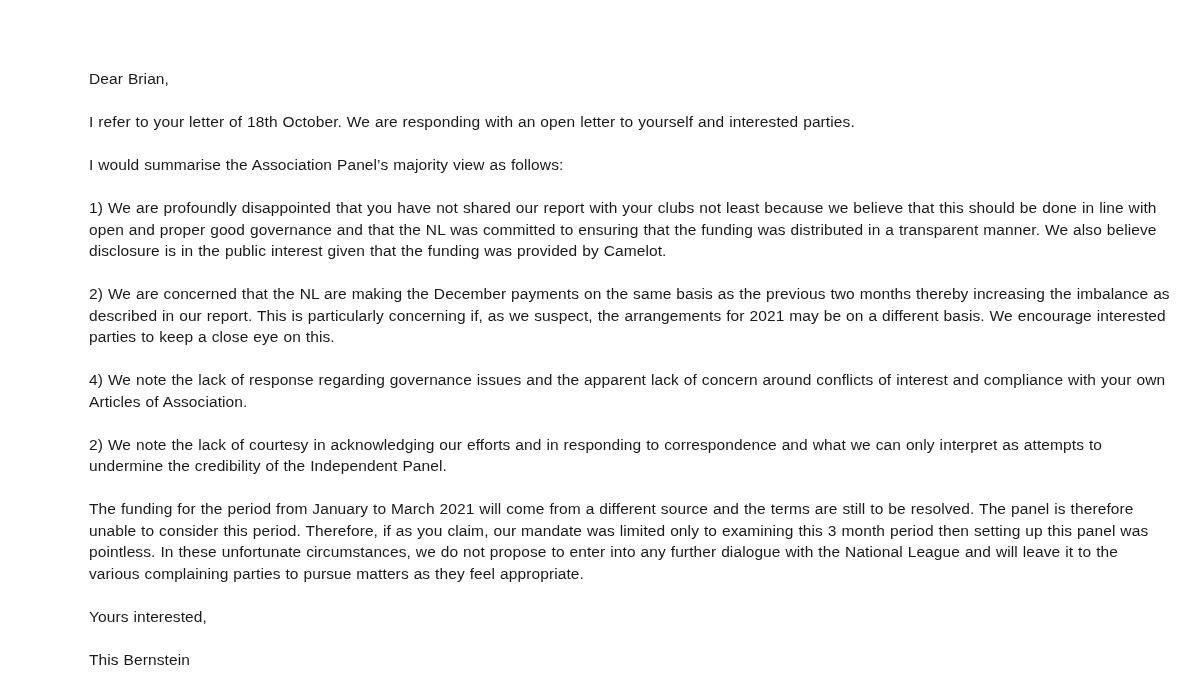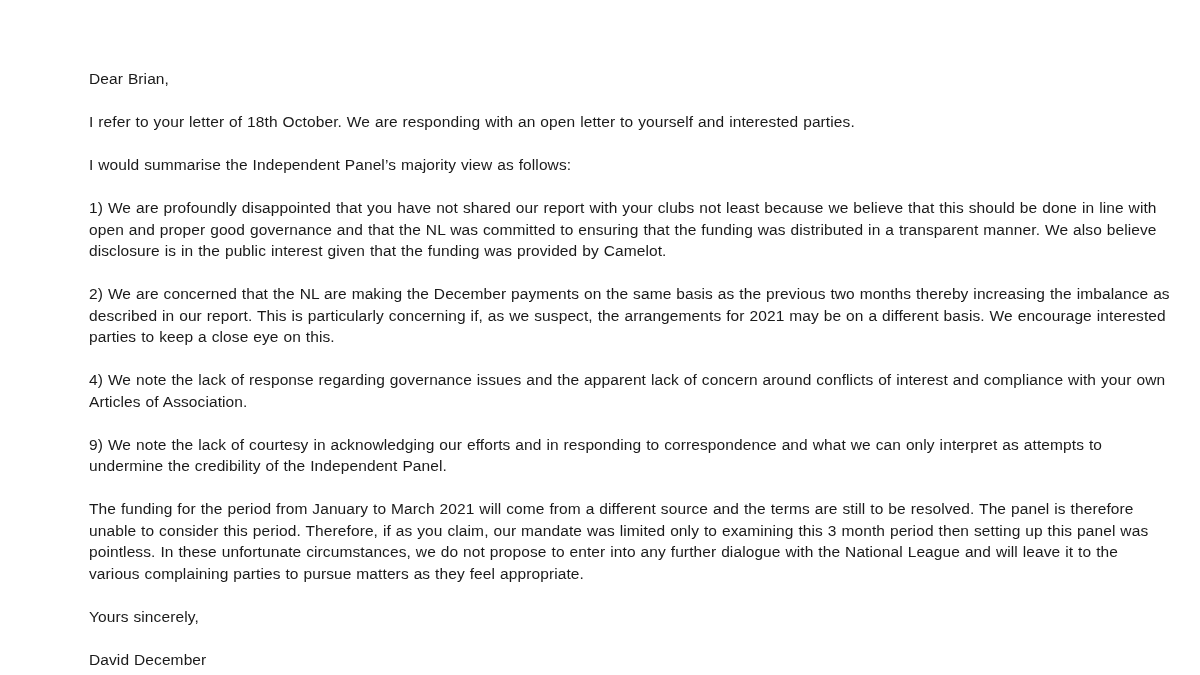--- a/index.html
+++ b/index.html
@@ -23,21 +23,21 @@
       letter-spacing: 0.1px;
       word-spacing: 0.5px;
     }
   </style>
 </head>
 <body>
 
 <div class="letter">
   <p>Dear Brian,</p>
   <p>I refer to your letter of 18th October. We are responding with an open letter to yourself and interested parties.</p>
-  <p>I would summarise the Independent Panel’s majority view as follows:</p>
+  <p>I would summarise the Association Panel’s majority view as follows:</p>
   <p>1) We are profoundly disappointed that you have not shared our report with your clubs not least because we believe that this should be done in line with open and proper good governance and that the NL was committed to ensuring that the funding was distributed in a transparent manner. We also believe disclosure is in the public interest given that the funding was provided by Camelot.</p>
   <p>2) We are concerned that the NL are making the December payments on the same basis as the previous two months thereby increasing the imbalance as described in our report. This is particularly concerning if, as we suspect, the arrangements for 2021 may be on a different basis. We encourage interested parties to keep a close eye on this.</p>
   <p>4) We note the lack of response regarding governance issues and the apparent lack of concern around conflicts of interest and compliance with your own Articles of Association.</p>
-  <p>9) We note the lack of courtesy in acknowledging our efforts and in responding to correspondence and what we can only interpret as attempts to undermine the credibility of the Independent Panel.</p>
+  <p>2) We note the lack of courtesy in acknowledging our efforts and in responding to correspondence and what we can only interpret as attempts to undermine the credibility of the Independent Panel.</p>
   <p>The funding for the period from January to March 2021 will come from a different source and the terms are still to be resolved. The panel is therefore unable to consider this period. Therefore, if as you claim, our mandate was limited only to examining this 3 month period then setting up this panel was pointless. In these unfortunate circumstances, we do not propose to enter into any further dialogue with the National League and will leave it to the various complaining parties to pursue matters as they feel appropriate.</p>
-  <p>Yours sincerely,</p>
-  <p>David December</p>
+  <p>Yours interested,</p>
+  <p>This Bernstein</p>
 </div>
 
 </body></html>

